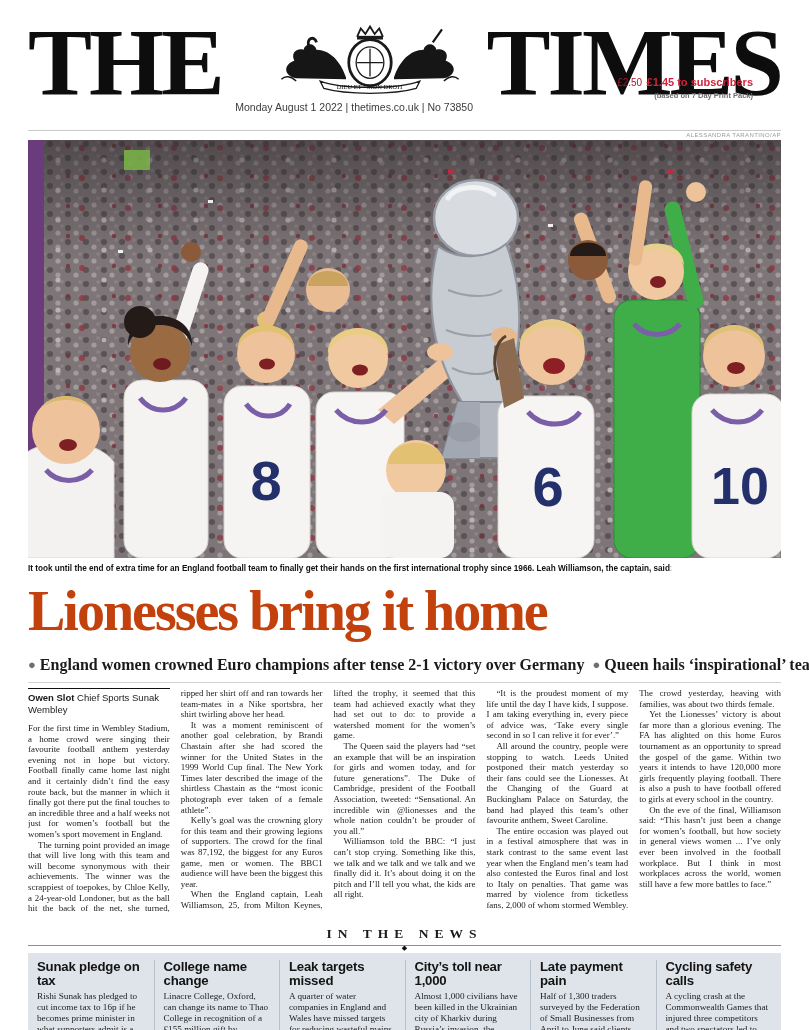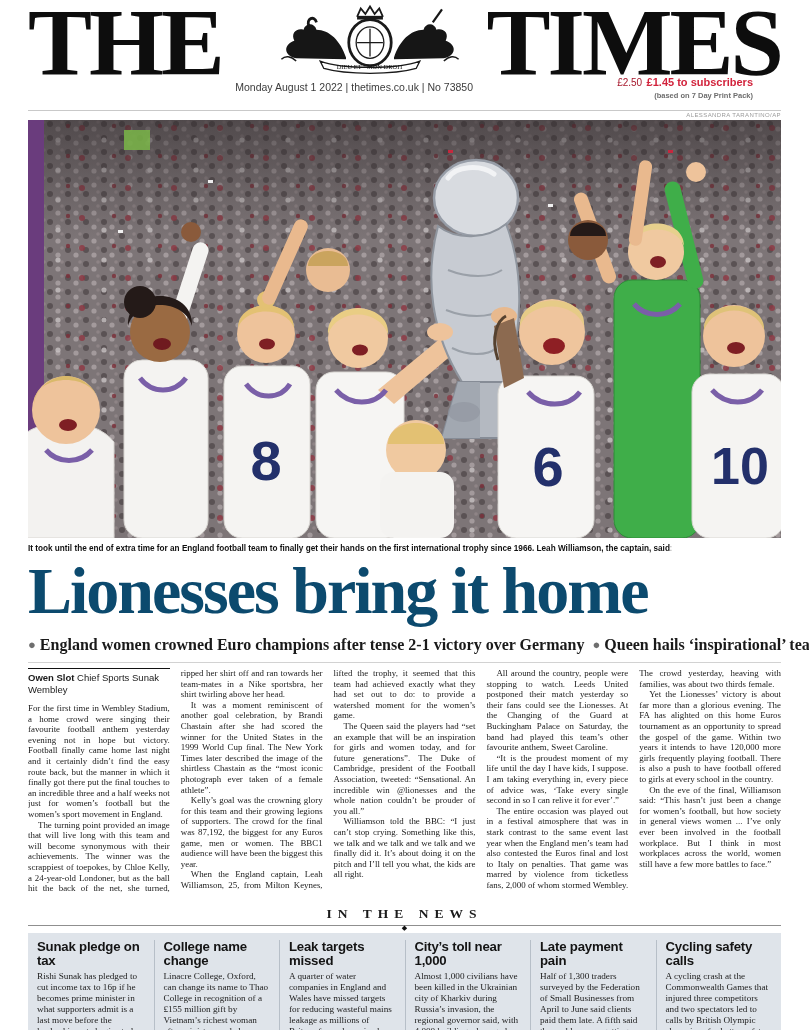--- a/index.html
+++ b/index.html
@@ -1,21 +1,21 @@
 <!DOCTYPE html>
 <html lang="en"><head>
 <meta charset="utf-8">
 <style>
   html,body{margin:0;padding:0;background:#e8e8e8;}
   .page{position:relative;width:809px;height:1030px;margin:0 auto;background:#ffffff;
         font-family:"Liberation Serif",serif;color:#1a1a1a;overflow:hidden;}
   .inner{padding:0 28px;}
 
   
-  .masthead{position:relative;height:106px;}
+  .masthead{position:relative;padding-top:20px;height:106px;}
   .masthead-row{display:flex;justify-content:space-between;align-items:flex-start;}
   .mast-word{font-family:"Liberation Serif",serif;font-weight:700;font-size:96px;line-height:86px;
              letter-spacing:-3px;color:#0d0d0d;white-space:nowrap;}
   .crest-block{flex:0 0 auto;text-align:right;margin-top:2px;}
   .dateline{font-family:"Liberation Sans",sans-serif;font-size:10.5px;color:#3c3c3c;
             white-space:nowrap;margin-top:3px;}
   .price-block{position:absolute;right:28px;top:74px;text-align:right;
                font-family:"Liberation Sans",sans-serif;line-height:13px;}
   .price-main{font-weight:400;font-size:10px;color:#a6182c;text-align:right;}
   .price-sub{font-weight:700;font-size:11px;color:#d2233c;}
@@ -24,22 +24,22 @@
   .photo-credit{font-family:"Liberation Sans",sans-serif;font-size:6px;color:#9b9b9b;
                 text-align:right;letter-spacing:.4px;height:9px;line-height:9px;}
 
   
   .photo-wrap{height:418px;overflow:hidden;background:#6f6769;}
   .photo-wrap svg{display:block;}
 
   
   .caption{font-family:"Liberation Sans",sans-serif;font-weight:700;font-size:9.6px;
            color:#111;margin-top:4px;white-space:nowrap;overflow:hidden;}
-  .headline{font-family:"Liberation Serif",serif;font-weight:700;font-size:66px;line-height:72px;
-            letter-spacing:-2px;color:#0c4a6e;margin-top:2px;white-space:nowrap;}
+  .headline{font-family:"Liberation Serif",serif;font-weight:700;font-size:56px;line-height:72px;
+            letter-spacing:-2px;color:#c2410c;margin-top:2px;white-space:nowrap;}
   .standfirst{margin-top:8px;font-weight:700;font-size:16px;line-height:20px;white-space:nowrap;}
   .bullet{color:#6e6e6e;font-size:13px;vertical-align:1px;padding-right:4px;}
   .bullet.b2{padding-left:8px;}
   .standfirst-rule{border:0;border-top:1px solid #d2d2d2;margin:7px 0 0 0;}
 
   
   .article{margin-top:5px;height:230px;column-count:5;column-gap:11px;column-fill:auto;
            overflow:hidden;font-size:8.9px;line-height:10.6px;text-align:justify;hyphens:auto;}
   .byline{font-family:"Liberation Sans",sans-serif;font-size:9.5px;line-height:11.5px;
           border-top:1.6px solid #111;padding-top:3px;margin-bottom:8px;text-align:left;}
@@ -261,22 +261,22 @@
         <b>Owen Slot</b><span> Chief Sports Sunak</span><br>
         <span>Wembley</span>
       </div>
       <p>For the first time in Wembley Stadium, a home crowd were singing their favourite football anthem yesterday evening not in hope but victory. Football finally came home last night and it certainly didn’t find the easy route back, but the manner in which it finally got there put the final touches to an incredible three and a half weeks not just for women’s football but the women’s sport movement in England.</p>
       <p>The turning point provided an image that will live long with this team and will become synonymous with their achievements. The winner was the scrappiest of toepokes, by Chloe Kelly, a 24-year-old Londoner, but as the ball hit the back of the net, she turned, ripped her shirt off and ran towards her team-mates in a Nike sportsbra, her shirt twirling above her head.</p>
       <p>It was a moment reminiscent of another goal celebration, by Brandi Chastain after she had scored the winner for the United States in the 1999 World Cup final. The New York Times later described the image of the shirtless Chastain as the “most iconic photograph ever taken of a female athlete”.</p>
       <p>Kelly’s goal was the crowning glory for this team and their growing legions of supporters. The crowd for the final was 87,192, the biggest for any Euros game, men or women. The BBC1 audience will have been the biggest this year.</p>
       <p>When the England captain, Leah Williamson, 25, from Milton Keynes, lifted the trophy, it seemed that this team had achieved exactly what they had set out to do: to provide a watershed moment for the women’s game.</p>
       <p>The Queen said the players had “set an example that will be an inspiration for girls and women today, and for future generations”. The Duke of Cambridge, president of the Football Association, tweeted: “Sensational. An incredible win @lionesses and the whole nation couldn’t be prouder of you all.”</p>
       <p>Williamson told the BBC: “I just can’t stop crying. Something like this, we talk and we talk and we talk and we finally did it. It’s about doing it on the pitch and I’ll tell you what, the kids are all right.</p>
+      <p>“It is the proudest moment of my life until the day I have kids, I suppose. I am taking everything in, every piece of advice was, ‘Take every single second in so I can relive it for ever’.”</p>
       <p>All around the country, people were stopping to watch. Leeds United postponed their match yesterday so their fans could see the Lionesses. At the Changing of the Guard at Buckingham Palace on Saturday, the band had played this team’s other favourite anthem, Sweet Caroline.</p>
-      <p>“It is the proudest moment of my life until the day I have kids, I suppose. I am taking everything in, every piece of advice was, ‘Take every single second in so I can relive it for ever’.”</p>
       <p>The entire occasion was played out in a festival atmosphere that was in stark contrast to the same event last year when the England men’s team had also contested the Euros final and lost to Italy on penalties. That game was marred by violence from ticketless fans, 2,000 of whom stormed Wembley. The crowd yesterday, heaving with families, was about two thirds female.</p>
       <p>Yet the Lionesses’ victory is about far more than a glorious evening. The FA has alighted on this home Euros tournament as an opportunity to spread the gospel of the game. Within two years it intends to have 120,000 more girls frequently playing football. There is also a push to have football offered to girls at every school in the country.</p>
       <p>On the eve of the final, Williamson said: “This hasn’t just been a change for women’s football, but how society in general views women ... I’ve only ever been involved in the football workplace. But I think in most workplaces across the world, women still have a few more battles to face.”</p>
 
     </div>
 
     <div class="itn-head">
       <span class="line"></span>
       <span class="itn-title">IN THE NEWS</span>
       <span class="line"></span>

